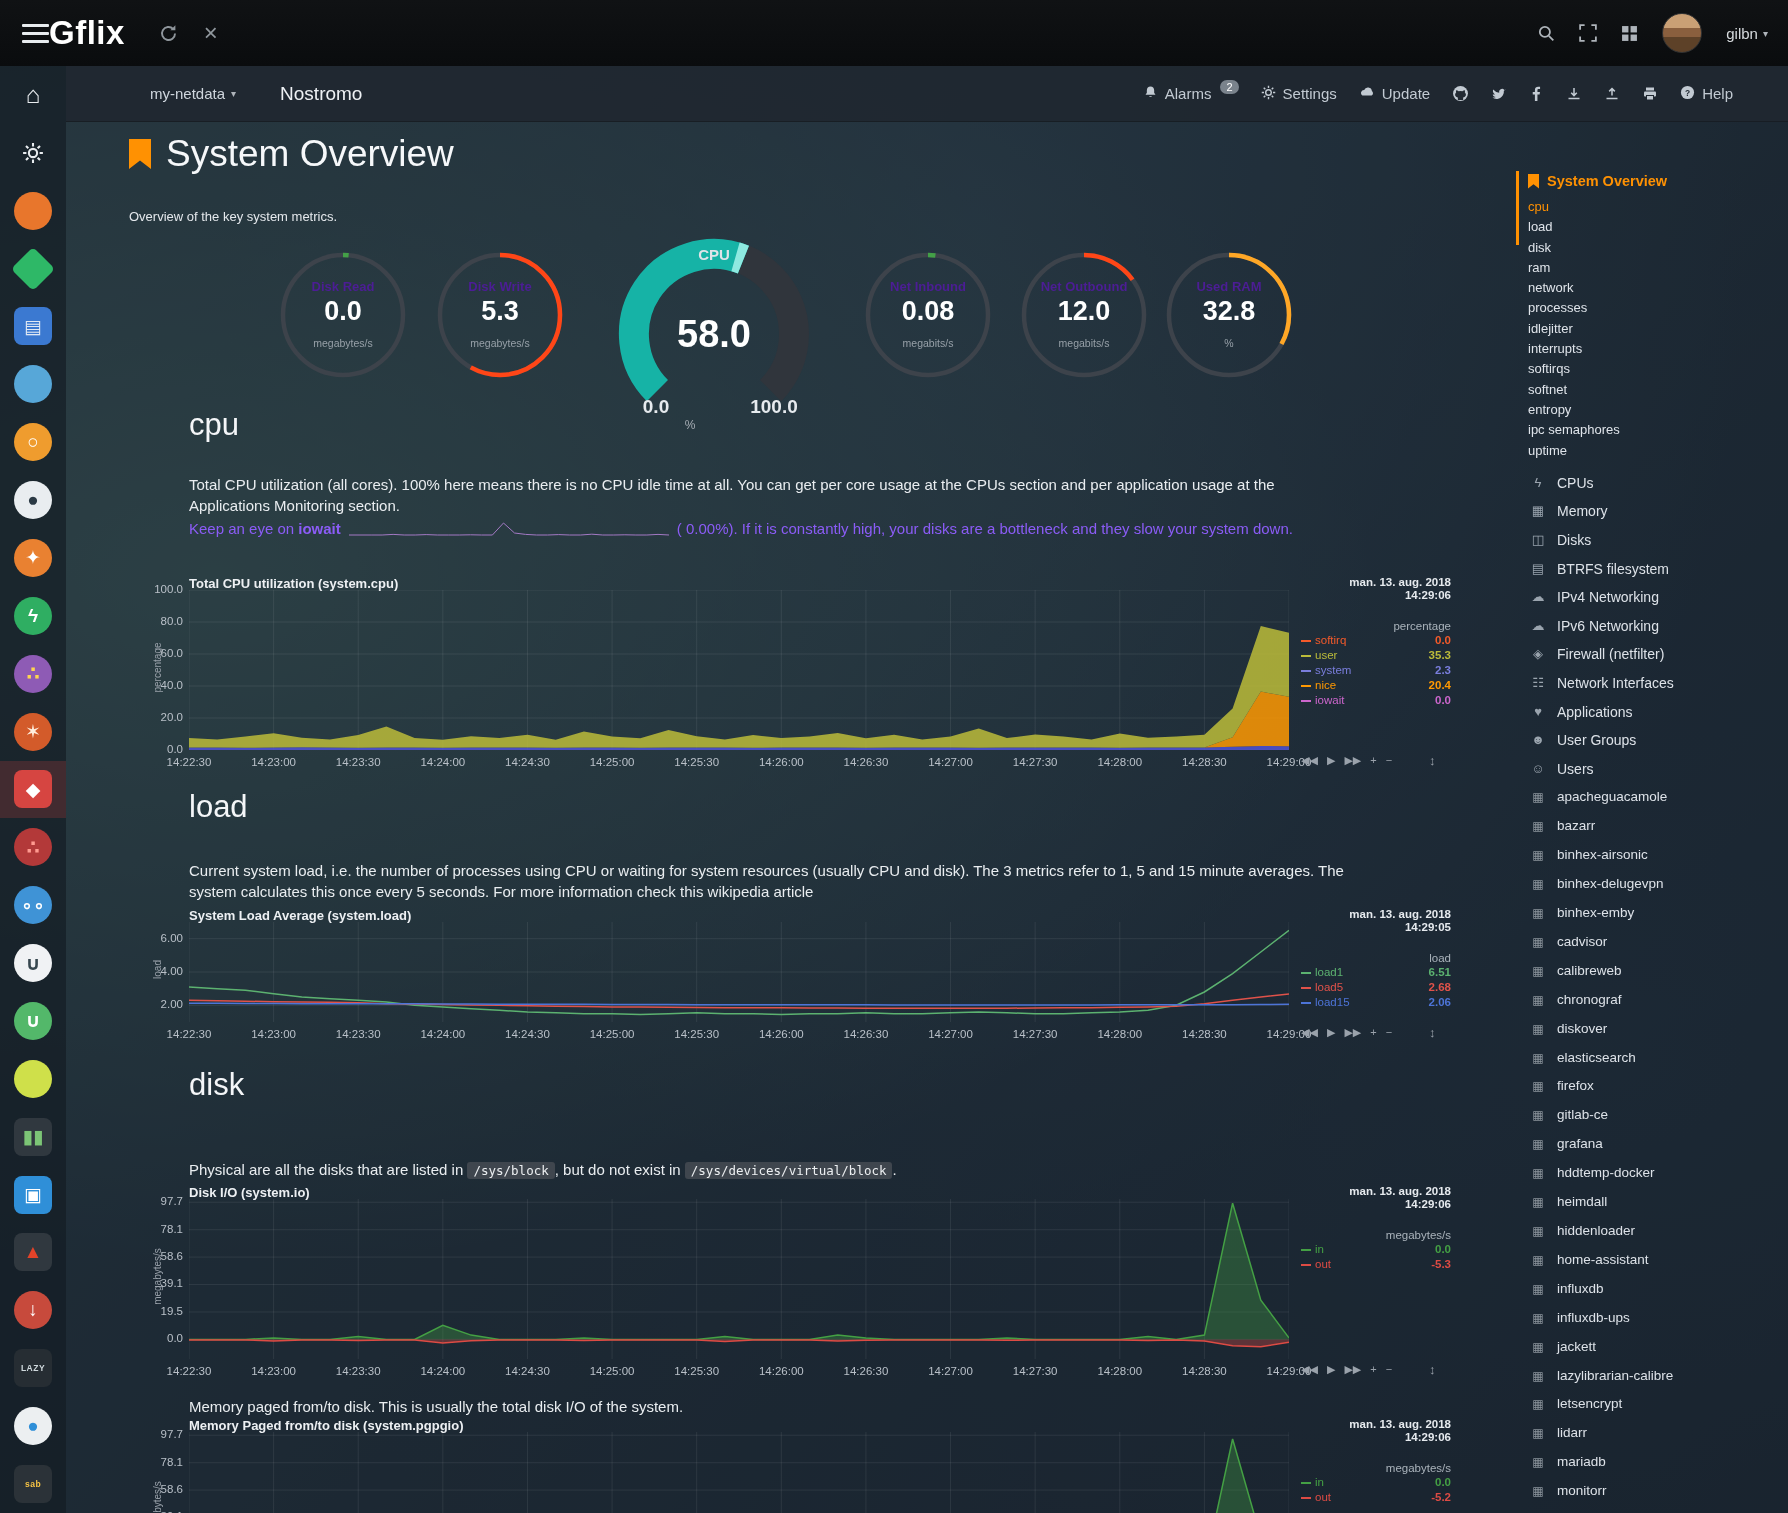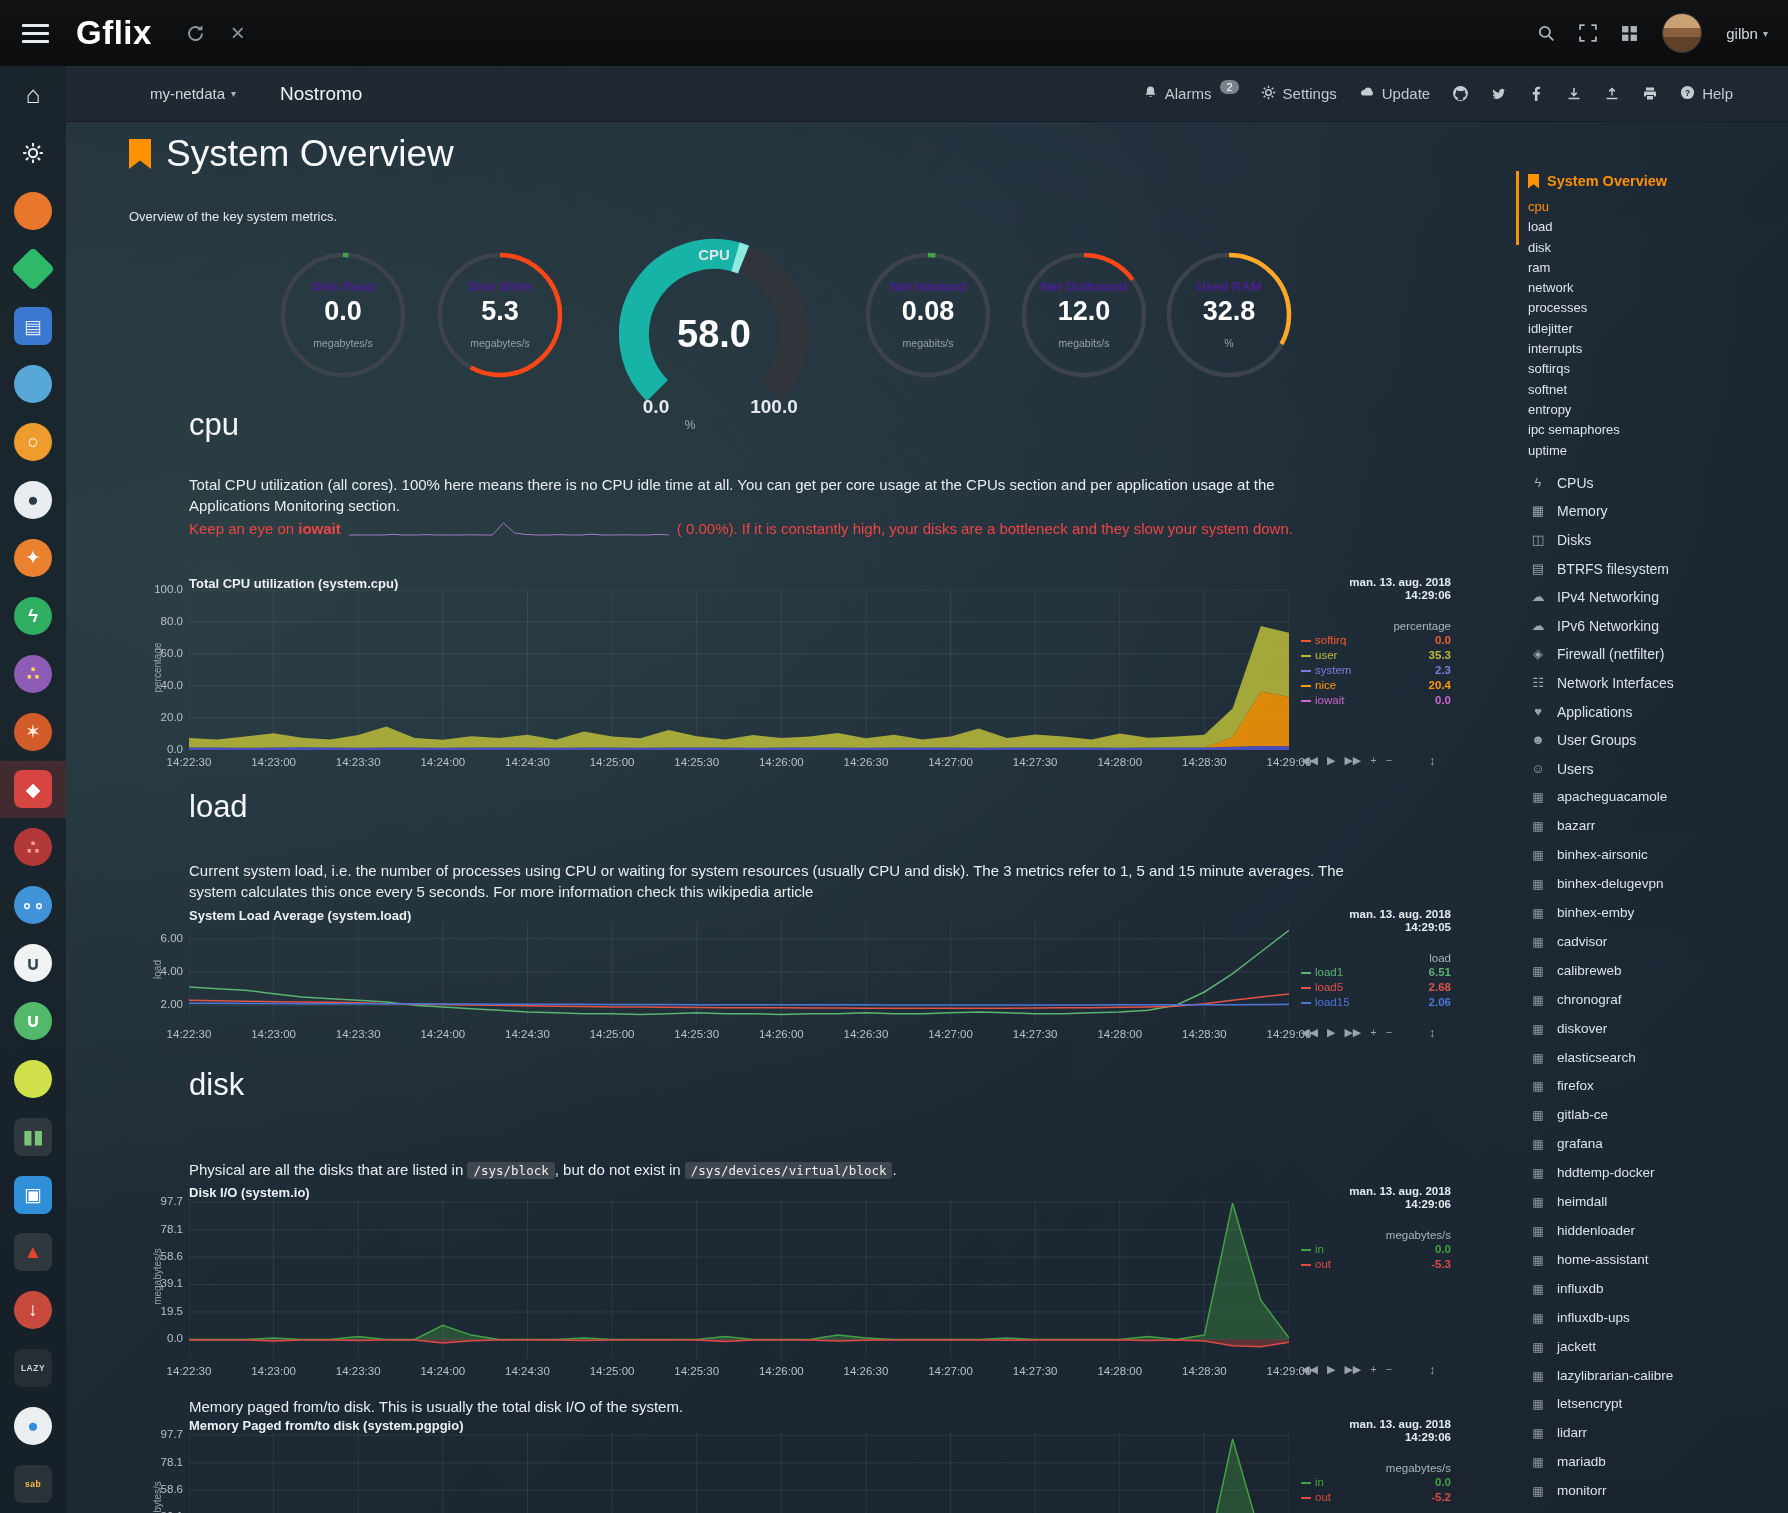--- a/index.html
+++ b/index.html
@@ -9,21 +9,21 @@
     background:
       radial-gradient(ellipse at 12% 38%, rgba(96,150,138,0.55), transparent 52%),
       radial-gradient(ellipse at 55% 15%, rgba(70,105,125,0.45), transparent 55%),
       radial-gradient(ellipse at 90% 70%, rgba(40,70,90,0.4), transparent 60%),
       linear-gradient(135deg,#35505a 0%,#27404c 35%,#1d2f3c 70%,#16242f 100%);
   }
   
   .topbar{position:absolute;left:0;top:0;width:1788px;height:66px;background:linear-gradient(#101214,#0a0c0e);display:flex;align-items:center;z-index:10;}
   .hb{width:27px;display:flex;flex-direction:column;gap:5px;margin-left:22px;cursor:pointer;}
   .hb span{height:3px;background:#e8ecef;border-radius:1px;}
-  .brand{font-size:33px;font-weight:bold;color:#ffffff;margin-left:27px;letter-spacing:.5px;}
+  .brand{font-size:33px;font-weight:bold;color:#ffffff;letter-spacing:.5px;}
   .tbico{margin-left:34px;display:flex;align-items:center;cursor:pointer;}
   .tbclose{color:#8f969c;font-size:24px;margin-left:26px;cursor:pointer;line-height:1;}
   .tbright{margin-left:auto;display:flex;align-items:center;gap:24px;padding-right:20px;}
   .avatar{width:38px;height:38px;border-radius:50%;background:linear-gradient(180deg,#caa075 0 38%,#8a5f3e 38% 60%,#5d4128 60%);border:1px solid #333;}
   .userlbl{color:#d6dadd;font-size:15px;display:flex;align-items:center;gap:5px;cursor:pointer;}
   .caret{font-size:10px;color:#aeb4ba;}
   
   .leftbar{position:absolute;left:0;top:66px;width:66px;height:1447px;background:rgba(21,28,36,0.88);z-index:9;display:flex;flex-direction:column;}
   .lcell{height:58px;display:flex;align-items:center;justify-content:center;cursor:pointer;}
   .lcell.active{background:rgba(214,69,65,0.22);}
@@ -47,21 +47,21 @@
   
   .gauge-s{position:absolute;width:150px;height:150px;text-align:center;}
   .gauge-s svg{position:absolute;left:9px;top:0;}
   .gs-label{position:absolute;top:30px;width:100%;font-size:13px;font-weight:bold;color:#4c1d95;}
   .gs-value{position:absolute;top:47px;width:100%;font-size:27px;font-weight:bold;color:#fff;}
   .gs-unit{position:absolute;top:88px;width:100%;font-size:10.5px;color:#97a0a8;}
   .gauge-b{position:absolute;width:240px;height:215px;}
   
   .shead{position:absolute;left:123px;font-size:31px;font-weight:400;color:#f4f6f8;}
   .sdesc{position:absolute;left:123px;width:1165px;font-size:15px;line-height:21px;color:#e9edf0;}
-  .sline{position:absolute;left:123px;font-size:15px;color:#ef4444;white-space:nowrap;}
+  .sline{position:absolute;left:123px;font-size:15px;color:#8b5cf6;white-space:nowrap;}
   .sline b{font-weight:bold;}
   .spark{display:inline-block;vertical-align:middle;margin:0 8px;}
   .code{font-family:"DejaVu Sans Mono","Liberation Mono",monospace;font-size:12.5px;background:#3f464e;padding:1px 6px;border-radius:3px;color:#eceff1;}
   
   .chart{position:absolute;left:65px;width:1375px;}
   .ctitle{position:absolute;left:58px;top:0;font-size:13px;font-weight:bold;color:#edf0f3;}
   .caxis{position:absolute;left:-14px;font-size:10px;color:#9aa2ab;transform:rotate(-90deg);transform-origin:center;width:80px;text-align:center;}
   .cylab{position:absolute;left:0;width:52px;text-align:right;font-size:11.5px;color:#b9c0c8;}
   .cplot{position:absolute;}
   .cxlab{position:absolute;width:60px;text-align:center;font-size:11.5px;color:#b9c0c8;}

